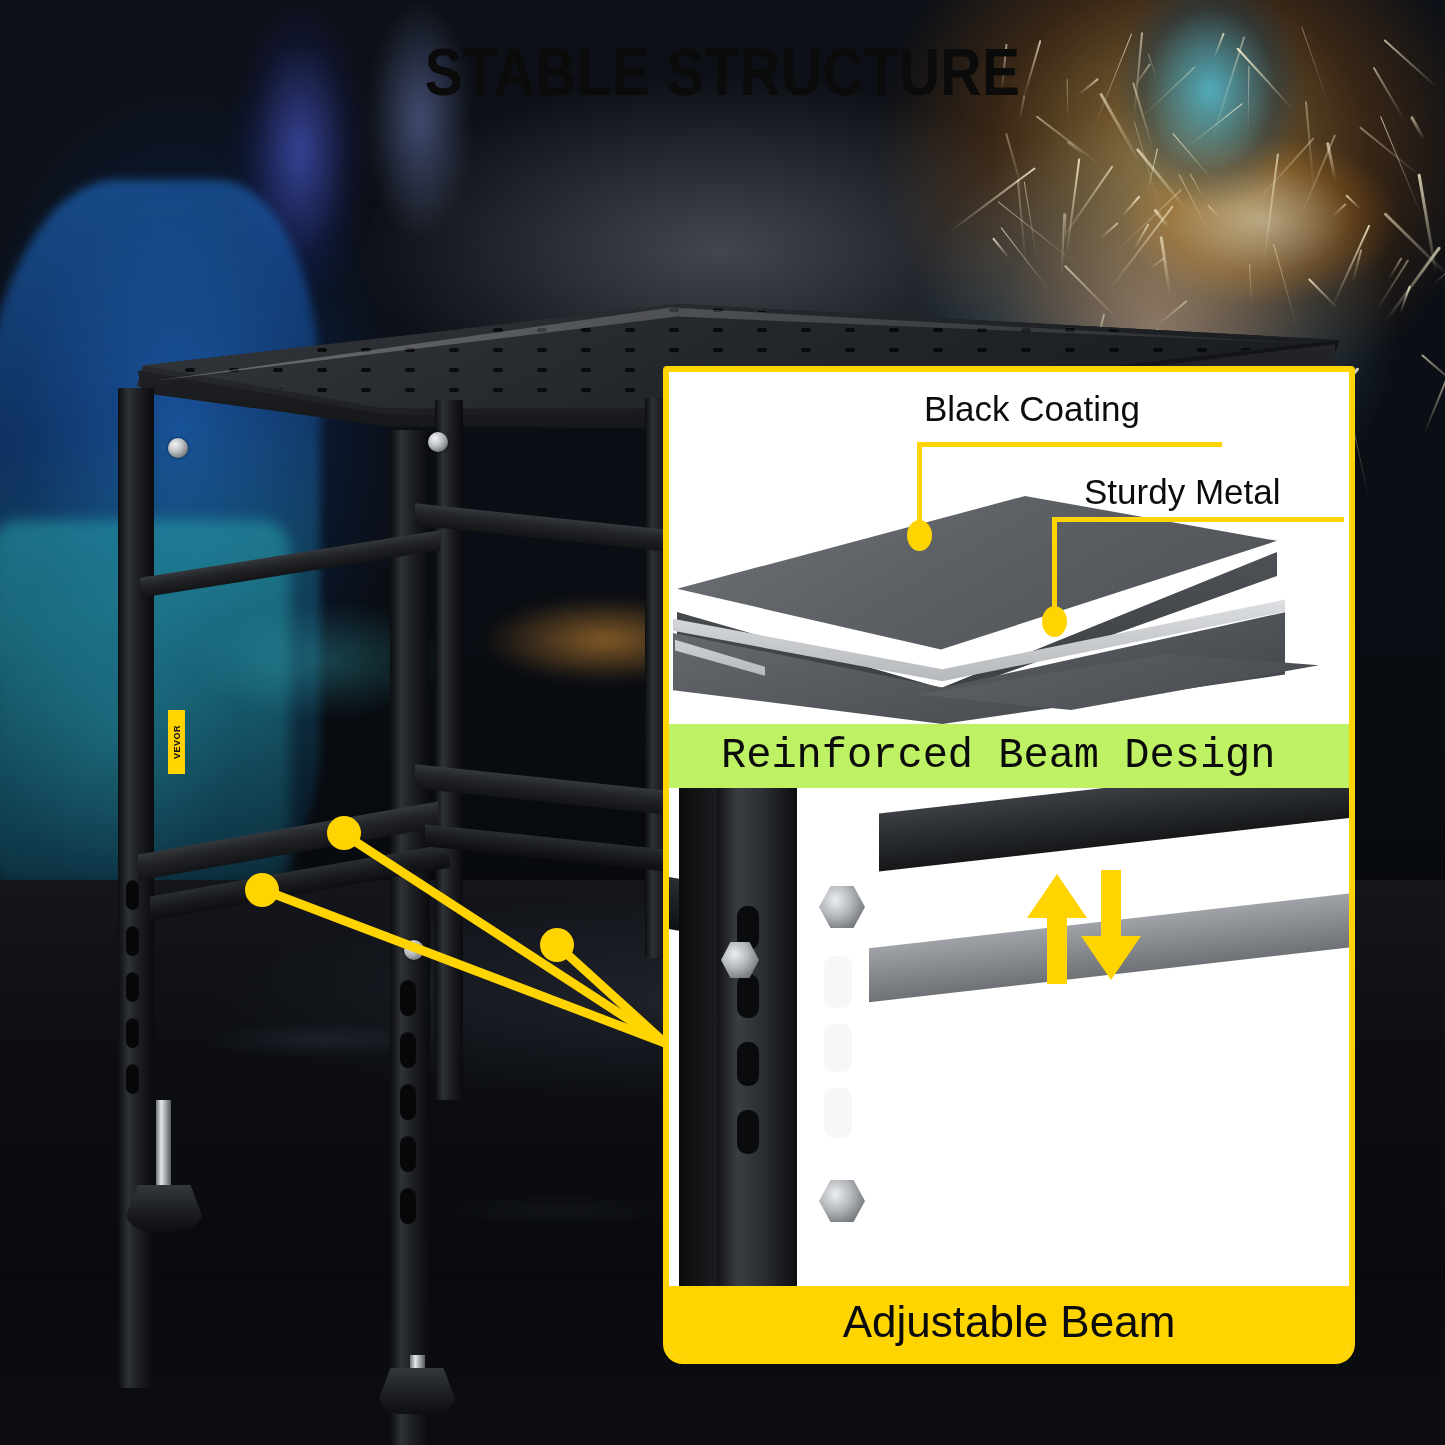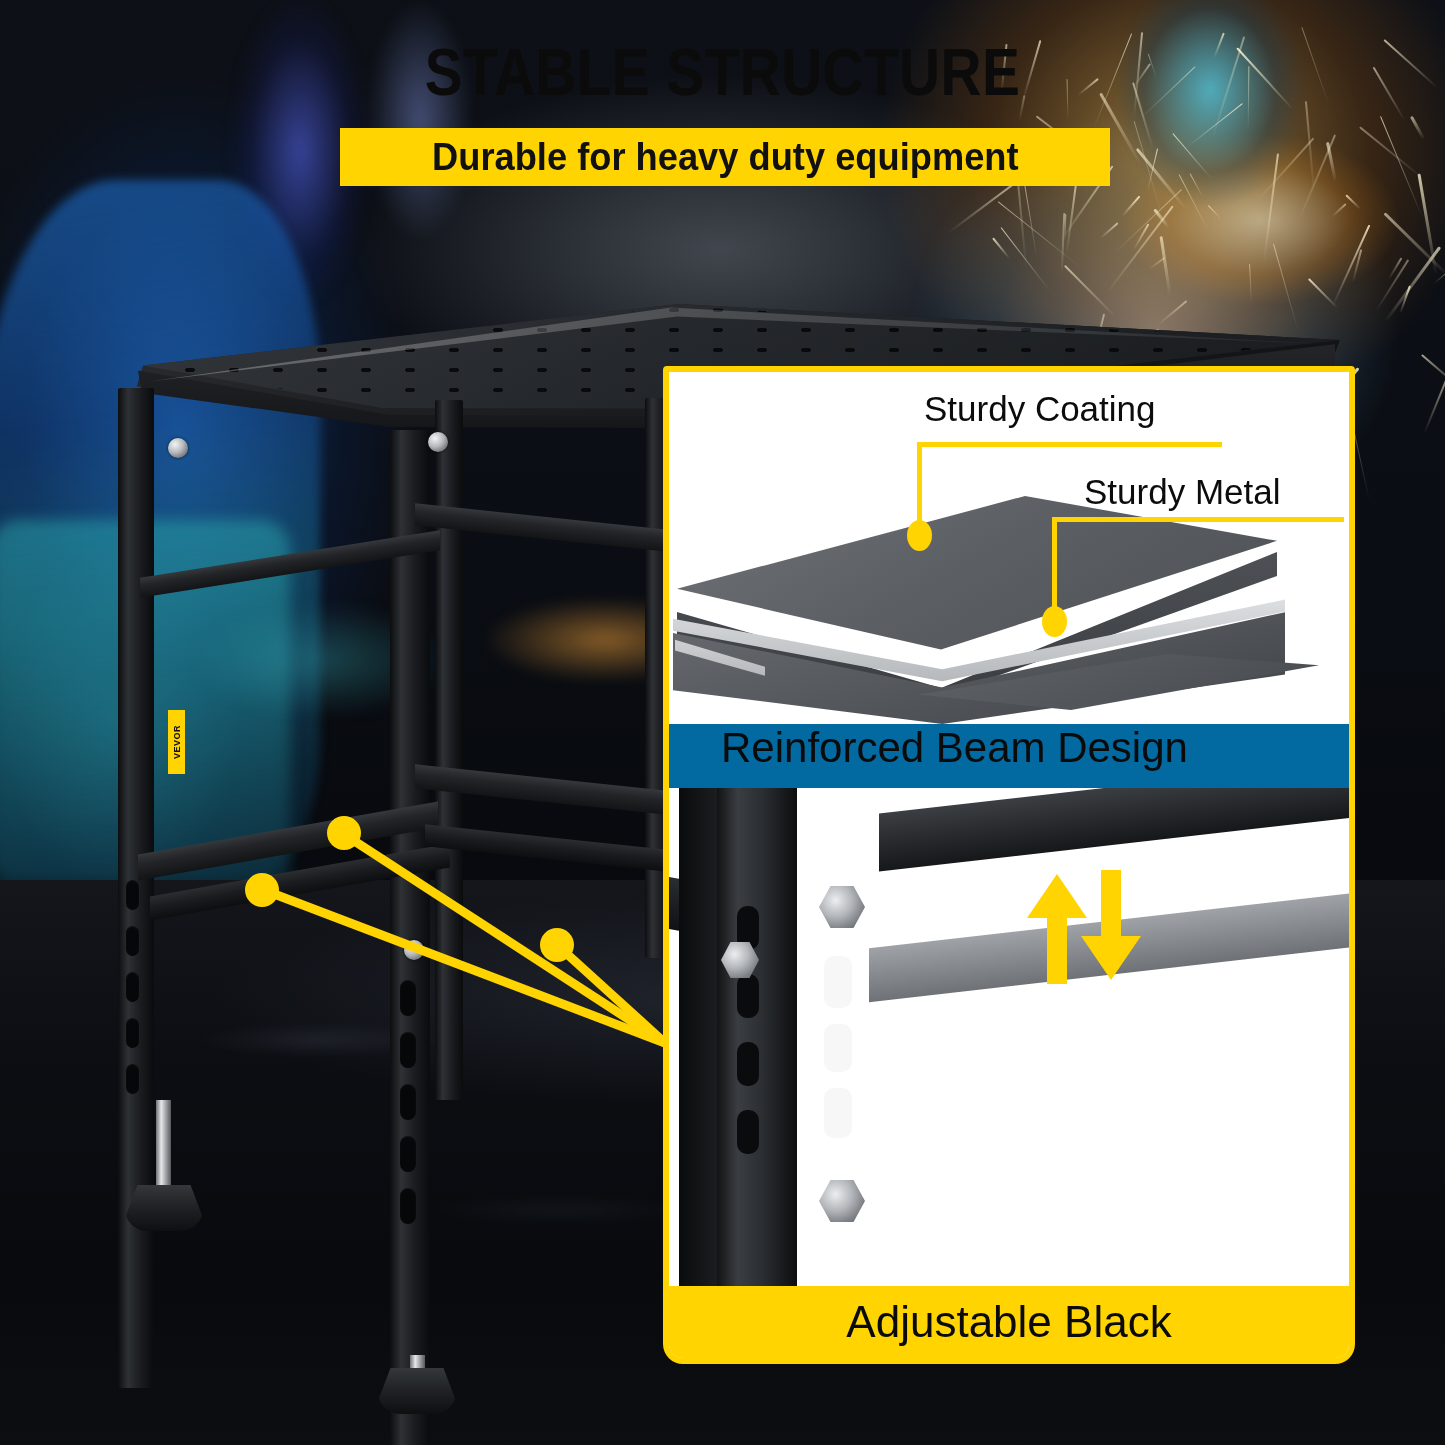--- a/index.html
+++ b/index.html
@@ -133,22 +133,22 @@
     background:linear-gradient(160deg,#606367,#44474b);}
   .slab-silver2{position:absolute;left:6px;top:248px;width:300px;height:90px;
     clip-path:polygon(0 22%, 30% 52%, 30% 62%, 0 34%);
     background:linear-gradient(180deg,#dcdee1,#9fa2a6);}
 
   .lbl{position:absolute;font-size:35px;color:#0c0c0c;white-space:nowrap;}
   .lbl-rule{position:absolute;height:5px;background:#FFD400;}
   .lbl-stem{position:absolute;width:5px;background:#FFD400;}
   .lbl-dot{position:absolute;width:25px;height:31px;border-radius:50%;background:#FFD400;}
 
-  .band{position:absolute;left:0;top:352px;width:100%;height:64px;background:#0369a1;
-    display:flex;align-items:flex-start;}
+  .band{position:absolute;left:0;top:352px;width:100%;height:64px;background:#bef264;
+    display:flex;align-items:center;font-family:Liberation Mono, monospace;}
   .band span{font-size:42px;color:#0b0b0b;padding-left:52px;}
 
   .panel-bot{position:absolute;left:0;top:416px;width:100%;height:510px;background:#fff;overflow:hidden;}
   
   .p-leg{position:absolute;left:48px;top:-6px;width:80px;height:520px;
     background:linear-gradient(90deg,#121315 0%,#3a3d41 26%,#2a2d31 58%,#0c0d0f 100%);}
   .p-leg-side{position:absolute;left:10px;top:-6px;width:40px;height:520px;
     background:linear-gradient(90deg,#0a0b0c,#1c1e21);}
   .p-slot{position:absolute;background:#f7f7f7;border-radius:10px;}
   .p-slot-d{position:absolute;background:#0a0b0c;border-radius:10px;}
@@ -265,23 +265,20 @@
     <div class="worker"></div>
     <div class="apron"></div>
     <div class="tealglow"></div>
     <div class="midglow"></div>
     <div class="floor">
       <div class="floor-tex"></div>
     </div>
   </div>
 
   <div class="headline">STABLE STRUCTURE</div>
-  <div class="subbar">
-    <span>Durable for heavy duty equipment</span>
-  </div>
 
   <div class="product">
 
     <div class="top-slab"></div>
     <div class="top-face"></div>
     <div class="perf"></div>
     <div class="top-edge"></div>
     <div class="top-hi"></div>
 
     <div class="leg" id="legFL" style="left:58px;top:108px;width:36px;height:1000px;"></div>
@@ -340,21 +337,21 @@
   <div class="panel">
 
     <div class="panel-top">
       <div class="slab-top"></div>
       <div class="slab-top-edge"></div>
       <div class="slab-silver"></div>
       <div class="slab-body"></div>
       <div class="slab-silver2"></div>
       <div class="slab-shelf"></div>
 
-      <div class="lbl" style="left:255px;top:17px;">Sturdy Coating</div>
+      <div class="lbl" style="left:255px;top:17px;">Black Coating</div>
       <div class="lbl-rule" style="left:248px;top:70px;width:305px;"></div>
       <div class="lbl-stem" style="left:248px;top:70px;height:84px;"></div>
       <div class="lbl-dot" style="left:238px;top:148px;"></div>
 
       <div class="lbl" style="left:415px;top:100px;">Sturdy Metal</div>
       <div class="lbl-rule" style="left:383px;top:145px;width:292px;"></div>
       <div class="lbl-stem" style="left:383px;top:145px;height:97px;"></div>
       <div class="lbl-dot" style="left:373px;top:234px;"></div>
     </div>
 
@@ -383,17 +380,17 @@
       <div class="p-bolt" style="left:150px;top:392px;"></div>
       <div class="p-bolt" style="left:52px;top:154px;width:38px;height:36px;"></div>
 
       <svg style="position:absolute;left:350px;top:78px;width:130px;height:120px;" viewBox="0 0 130 120">
         <polygon points="28,118 28,52 8,52 38,8 68,52 48,52 48,118" fill="#FFD400"></polygon>
         <polygon points="82,4 82,70 62,70 92,114 122,70 102,70 102,4" fill="#FFD400"></polygon>
       </svg>
     </div>
 
     <div class="band-bot">
-      <span>Adjustable Black</span>
+      <span>Adjustable Beam</span>
     </div>
   </div>
 
 </div>
 
 </body></html>

